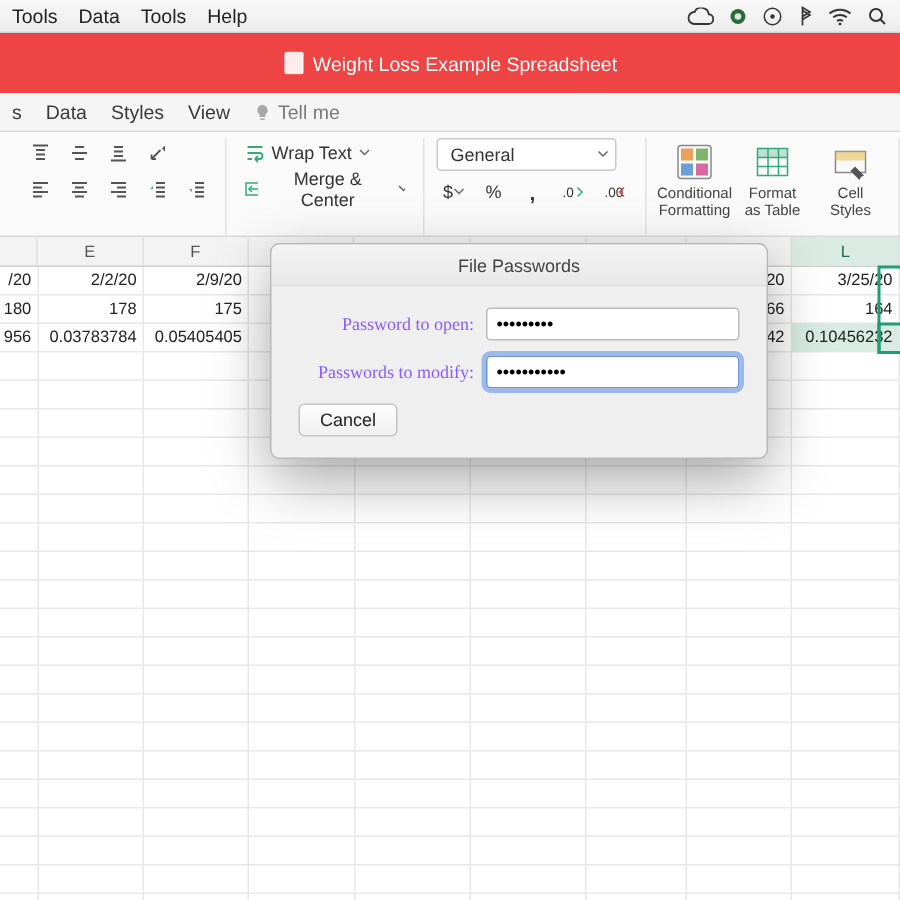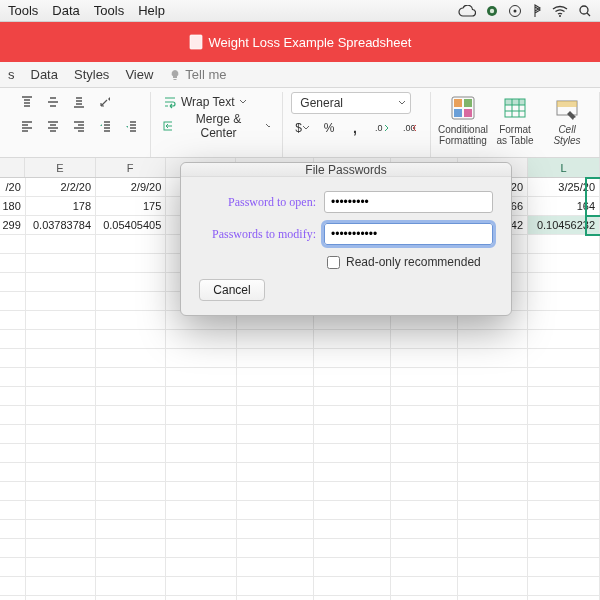--- a/index.html
+++ b/index.html
@@ -36,21 +36,21 @@
 .col-headers { display: flex; height: 20px; border-bottom: 1px solid #cfcfcf; background: #f3f3f3; color: #555; font-size: 11px; }
 .col-headers .ch { border-right: 1px solid #e0e0e0; display: flex; align-items: center; justify-content: center; }
 .rows { }
 .row { display: flex; height: 19px; border-bottom: 1px solid #e7e7e7; }
 .cell { border-right: 1px solid #e7e7e7; display: flex; align-items: center; justify-content: flex-end; padding: 0 4px; font-size: 11px; color: #222; overflow: hidden; white-space: nowrap; }
 .sel-outline { position: absolute; border: 2px solid #1f9e73; pointer-events: none; }
 .sel-cell { background: #d8ece4; }
 
 
 .modal { position: absolute; left: 180px; top: 162px; width: 332px; background: #efefef; border: 1px solid #b8b8b8; border-radius: 6px; box-shadow: 0 14px 40px rgba(0,0,0,0.35); }
-.modal .mtitle { height: 14px; display: flex; align-items: center; justify-content: center; color: #444; font-size: 12px; border-bottom: 1px solid #dcdcdc; border-radius: 6px 6px 0 0; background: linear-gradient(#f4f4f4,#e8e8e8); }
+.modal .mtitle { height: 28px; display: flex; align-items: center; justify-content: center; color: #444; font-size: 12px; border-bottom: 1px solid #dcdcdc; border-radius: 6px 6px 0 0; background: linear-gradient(#f4f4f4,#e8e8e8); }
 .modal .body { padding: 14px 18px 14px 18px; display: flex; flex-direction: column; gap: 10px; }
 .mrow { display: flex; align-items: center; gap: 8px; }
 .mrow label { width: 120px; text-align: right; color: #8b5cf6; font-size: 12px; font-family: Liberation Serif, serif; }
 .pw { flex: 1; height: 22px; border: 1px solid #bcbcbc; border-radius: 3px; padding: 0 6px; font-size: 12px; background: #fff; }
 .pw.focused { outline: 3px solid #9cb9ea; border-color: #6b94d6; }
 .checkrow { display: flex; align-items: center; gap: 6px; padding-left: 128px; color: #333; font-size: 12px; }
 .mbuttons { display: flex; gap: 10px; justify-content: flex-start; padding-right: 2px; }
 .macbtn { height: 22px; min-width: 66px; border-radius: 4px; border: 1px solid #c4c4c4; background: linear-gradient(#fdfdfd,#f0f0f0); font-size: 12px; color: #222; }
 .macbtn.primary { background: linear-gradient(#4f9df7,#1f6fe5); color: #fff; border-color: #1f5fc4; }
 
@@ -278,21 +278,21 @@
 as Table</span>
     </div>
     <div class="big-btn">
       <span class="ico">
           <svg width="26" height="26" viewBox="0 0 26 26">
             <rect x="3" y="6" width="20" height="14" fill="none" stroke="#888"></rect>
             <rect x="3" y="6" width="20" height="6" fill="#e8c05a" opacity="0.6"></rect>
             <path d="M16 16l6 6-2 1-1 2-6-6z" fill="#555"></path>
           </svg>
         </span>
-      <span style="white-space:pre-line;font-style:italic;">Cell
+      <span style="white-space:pre-line;">Cell
 Styles</span>
     </div>
   </div>
 
 </div>
 
 <div class="sheet">
   <div class="col-headers">
     <div class="ch cw0"></div>
     <div class="ch cwE">E</div>
@@ -321,21 +321,21 @@
       <div class="cell cwE">178</div>
       <div class="cell cwF">175</div>
       <div class="cell cwG"></div>
       <div class="cell cwH"></div>
       <div class="cell cwI"></div>
       <div class="cell cwJ"></div>
       <div class="cell cwK">166</div>
       <div class="cell cwL">164</div>
     </div>
     <div class="row">
-      <div class="cell cw0">299</div>
+      <div class="cell cw0">956</div>
       <div class="cell cwE">0.03783784</div>
       <div class="cell cwF">0.05405405</div>
       <div class="cell cwG"></div>
       <div class="cell cwH"></div>
       <div class="cell cwI"></div>
       <div class="cell cwJ"></div>
       <div class="cell cwK">0.0992342</div>
       <div class="cell cwL sel-cell">0.10456232</div>
     </div>
 
@@ -568,21 +568,17 @@
   <div class="mtitle">File Passwords</div>
   <div class="body">
     <div class="mrow">
       <label>Password to open:</label>
       <input class="pw" type="password" value="•••••••••" style="">
     </div>
     <div class="mrow">
       <label>Passwords to modify:</label>
       <input class="pw focused" type="password" value="•••••••••••" style="">
     </div>
-    <div class="checkrow">
-      <input type="checkbox" style="">
-      <span>Read-only recommended</span>
-    </div>
     <div class="mbuttons">
       <button class="macbtn">Cancel</button>
     </div>
   </div>
 </div>
 
 </body></html>

